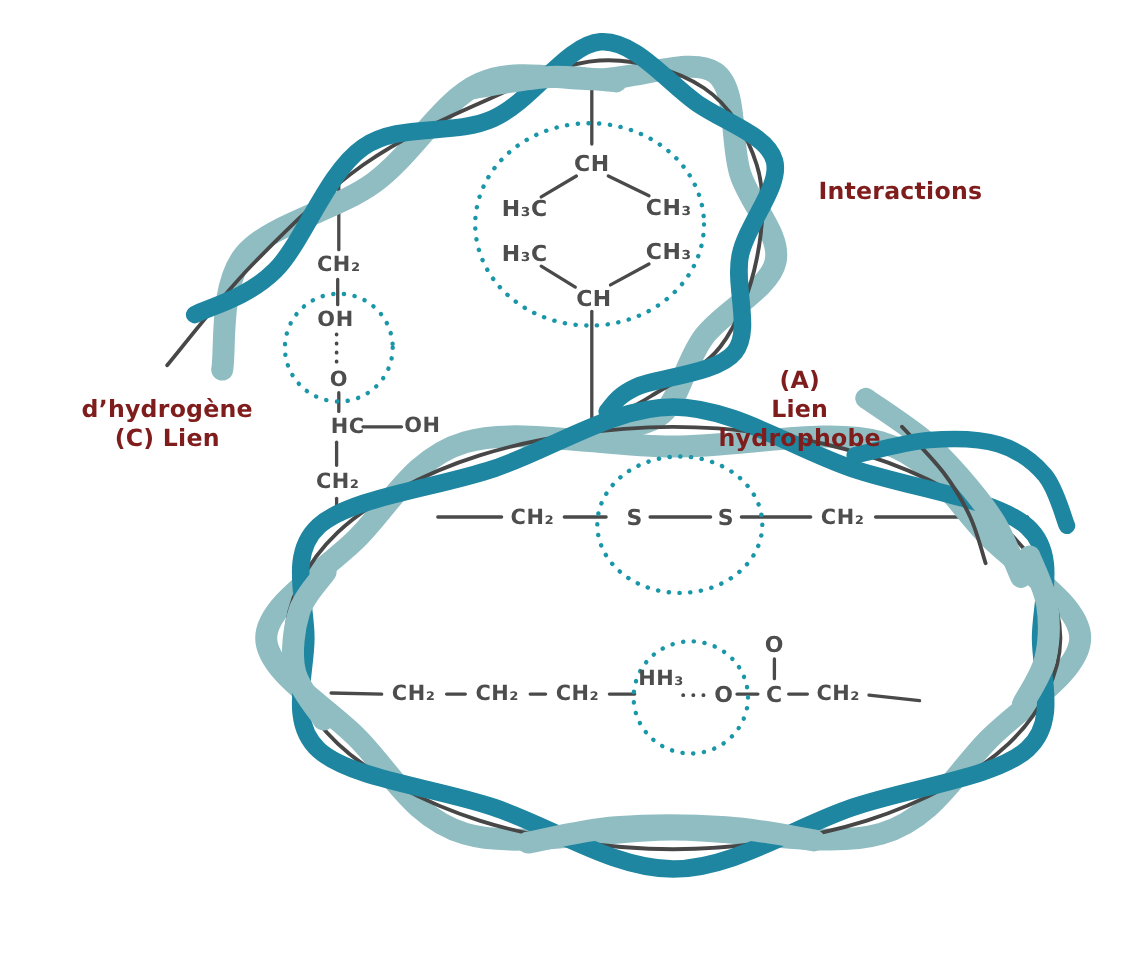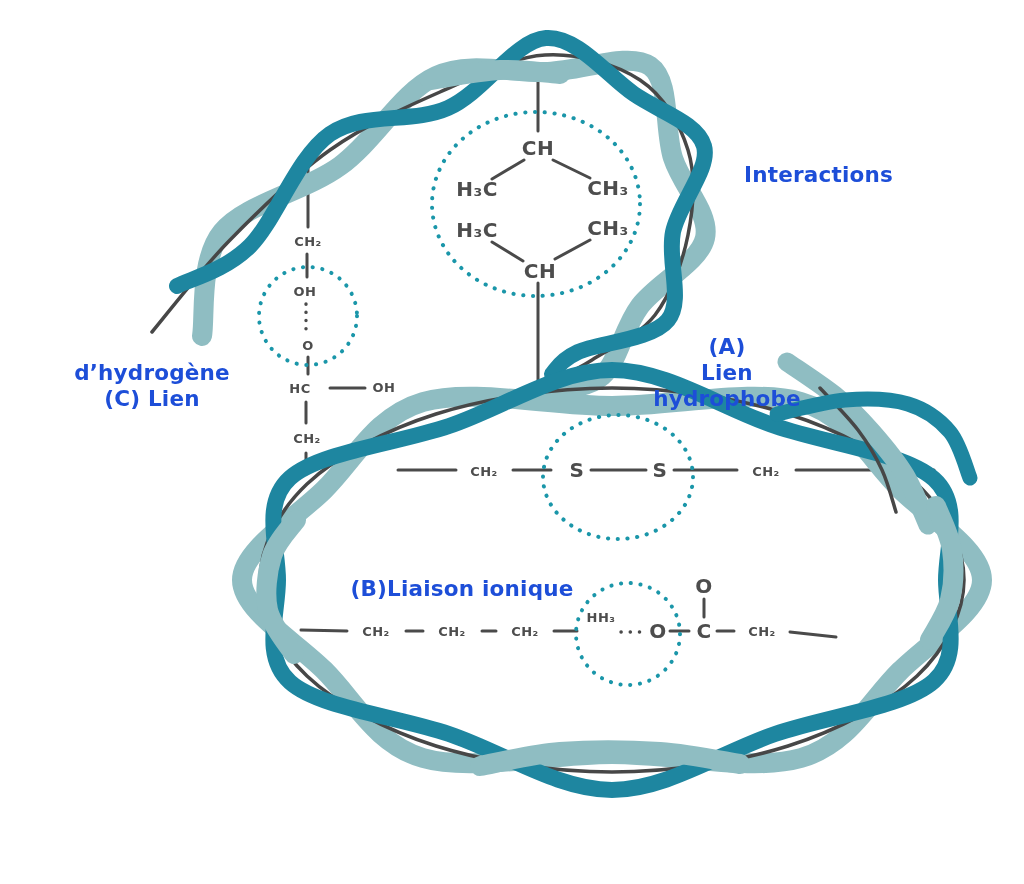--- a/index.html
+++ b/index.html
@@ -6,23 +6,23 @@
   .canvas{
     position:relative;width:1024px;height:884px;background:#ffffff;overflow:hidden;
     font-family:"DejaVu Sans","Liberation Sans",sans-serif;
   }
   svg.layer{position:absolute;left:0;top:0;}
   .chem{
     position:absolute;transform:translate(-50%,-50%);
     color:#4d4d4d;font-weight:700;font-size:20px;line-height:1;white-space:nowrap;
     letter-spacing:0.5px;
   }
-  .chem.small{font-size:13px;}
+  .chem.small{font-size:19px;}
   .heading{
-    position:absolute;color:#1d4ed8;font-weight:800;font-size:21.5px;line-height:26px;
+    position:absolute;color:#7f1d1d;font-weight:800;font-size:21.5px;line-height:26px;
     white-space:nowrap;letter-spacing:0.2px;
   }
   .heading.center{text-align:center;transform:translateX(-50%);}
   .heading.mid{transform:translate(-50%,-50%);}
 </style>
 </head>
 <body>
 
 <div class="canvas">
 
@@ -89,21 +89,21 @@
   <span class="chem" style="left:538px;top:148px">CH</span>
   <span class="chem" style="left:477px;top:189px">H₃C</span>
   <span class="chem" style="left:608px;top:188px">CH₃</span>
   <span class="chem" style="left:477px;top:230px">H₃C</span>
   <span class="chem" style="left:608px;top:228px">CH₃</span>
   <span class="chem" style="left:540px;top:271px">CH</span>
 
   <span class="chem small" style="left:308px;top:241px">CH₂</span>
   <span class="chem small" style="left:305px;top:291px">OH</span>
   <span class="chem small" style="left:308px;top:345px">O</span>
-  <span class="chem small" style="left:300px;top:388px">HC</span>
+  <span class="chem small" style="left:316px;top:388px">HC</span>
   <span class="chem small" style="left:384px;top:387px">OH</span>
   <span class="chem small" style="left:307px;top:438px">CH₂</span>
 
   <span class="chem small" style="left:484px;top:471px">CH₂</span>
   <span class="chem" style="left:577px;top:470px">S</span>
   <span class="chem" style="left:660px;top:470px">S</span>
   <span class="chem small" style="left:766px;top:471px">CH₂</span>
 
   <span class="chem small" style="left:376px;top:631px">CH₂</span>
   <span class="chem small" style="left:452px;top:631px">CH₂</span>
@@ -117,20 +117,19 @@
   <div class="heading" style="left:744px;top:162px">
     <div>Interactions</div>
   </div>
 
   <div class="heading center" style="left:727px;top:334px">
     <div>(A)</div>
     <div>Lien</div>
     <div>hydrophobe</div>
   </div>
 
-  <div class="heading mid" style="left:462px;top:589px">(B)Liaison ionique</div>
 
   <div class="heading center" style="left:152px;top:360px">
     <div>d’hydrogène</div>
     <div>(C) Lien</div>
   </div>
 
 </div>
 
 </body></html>

